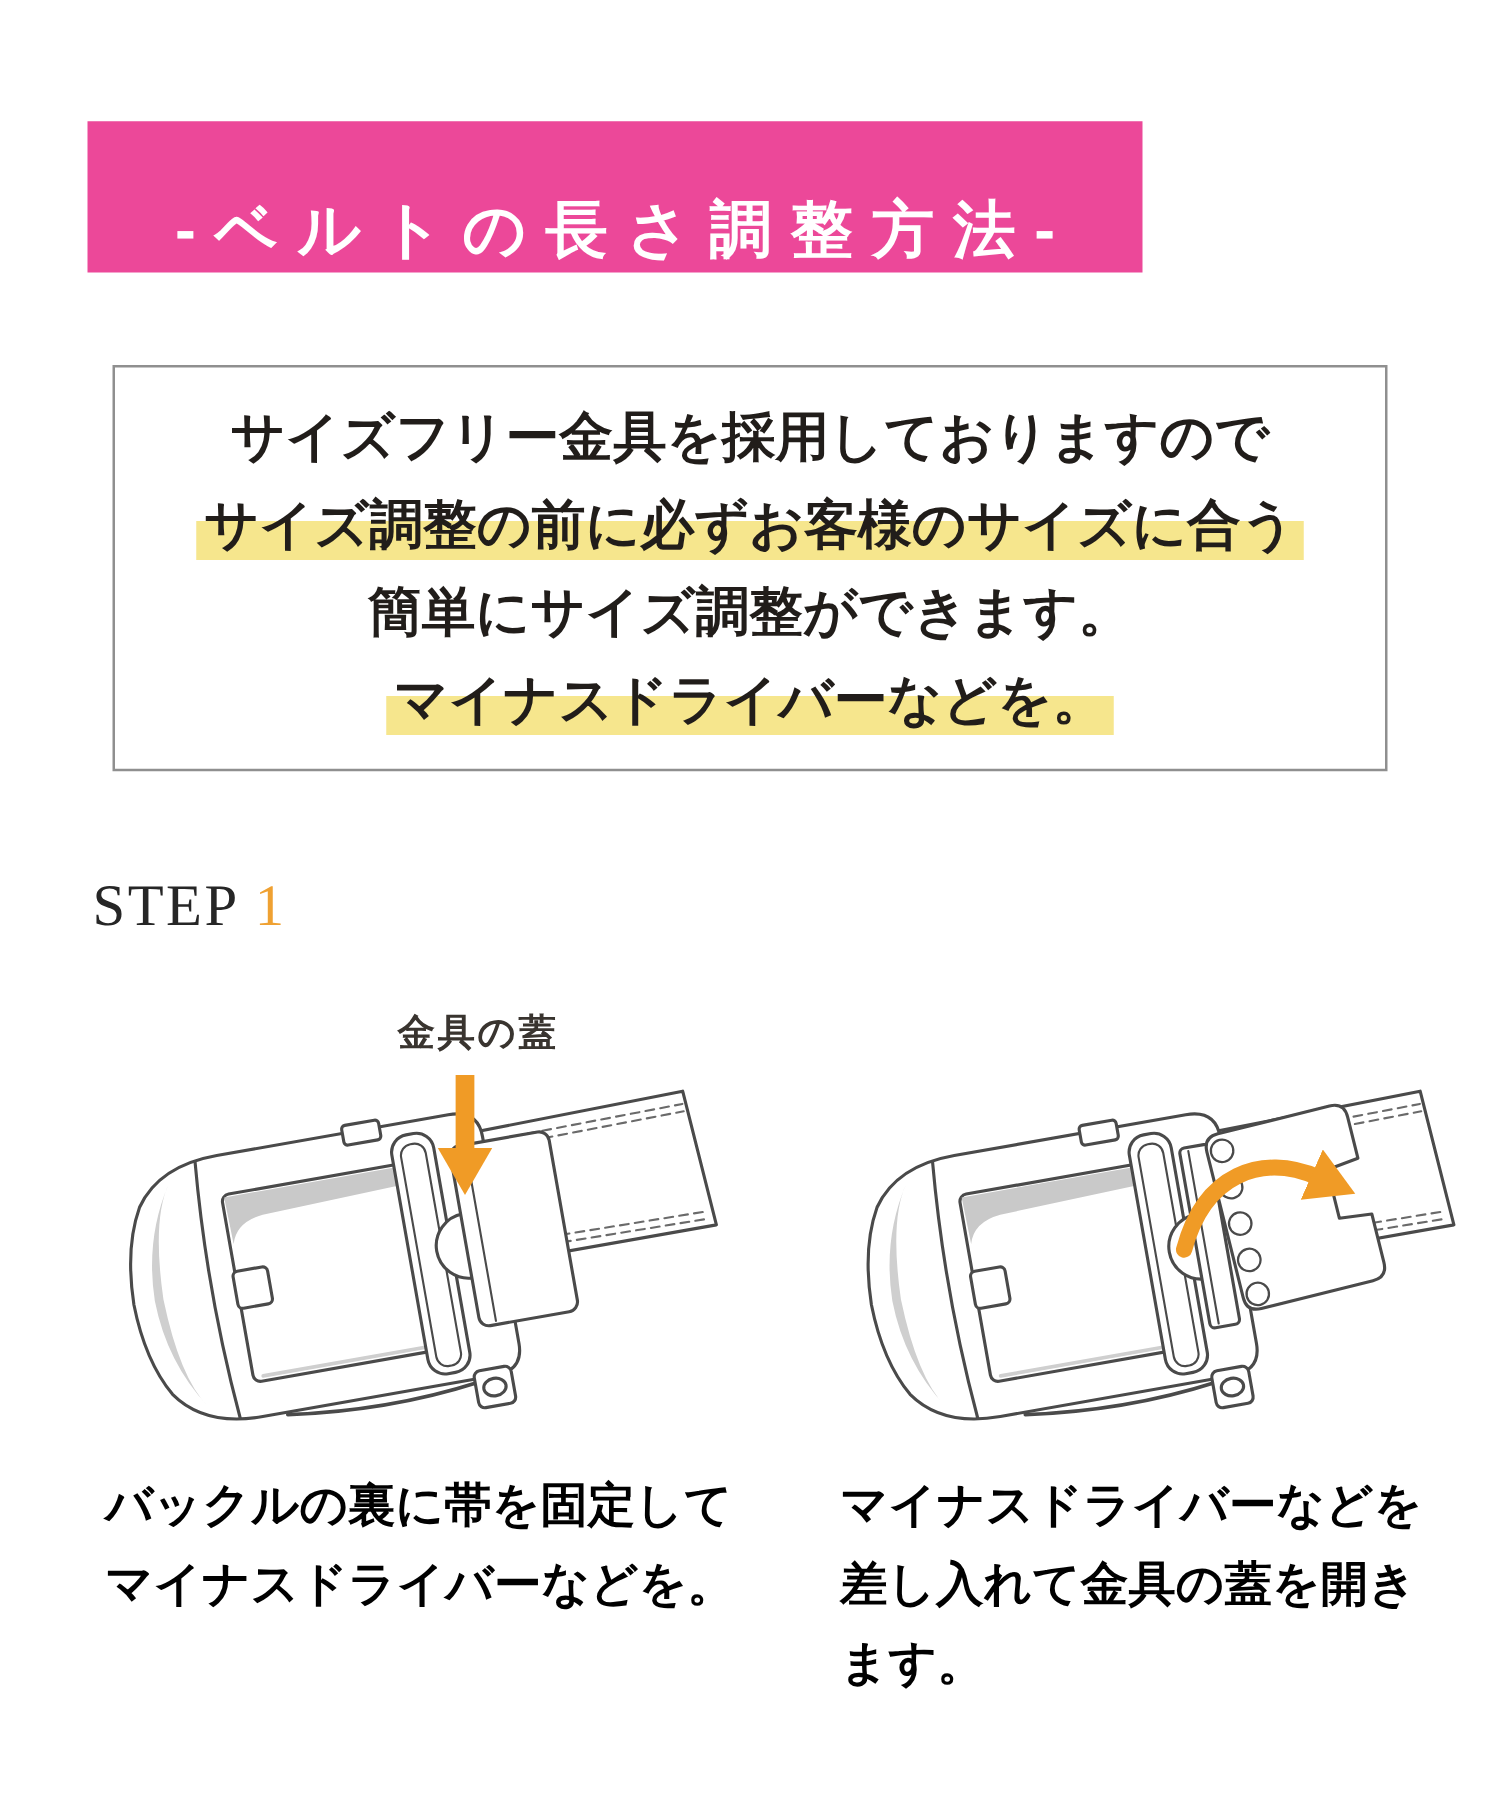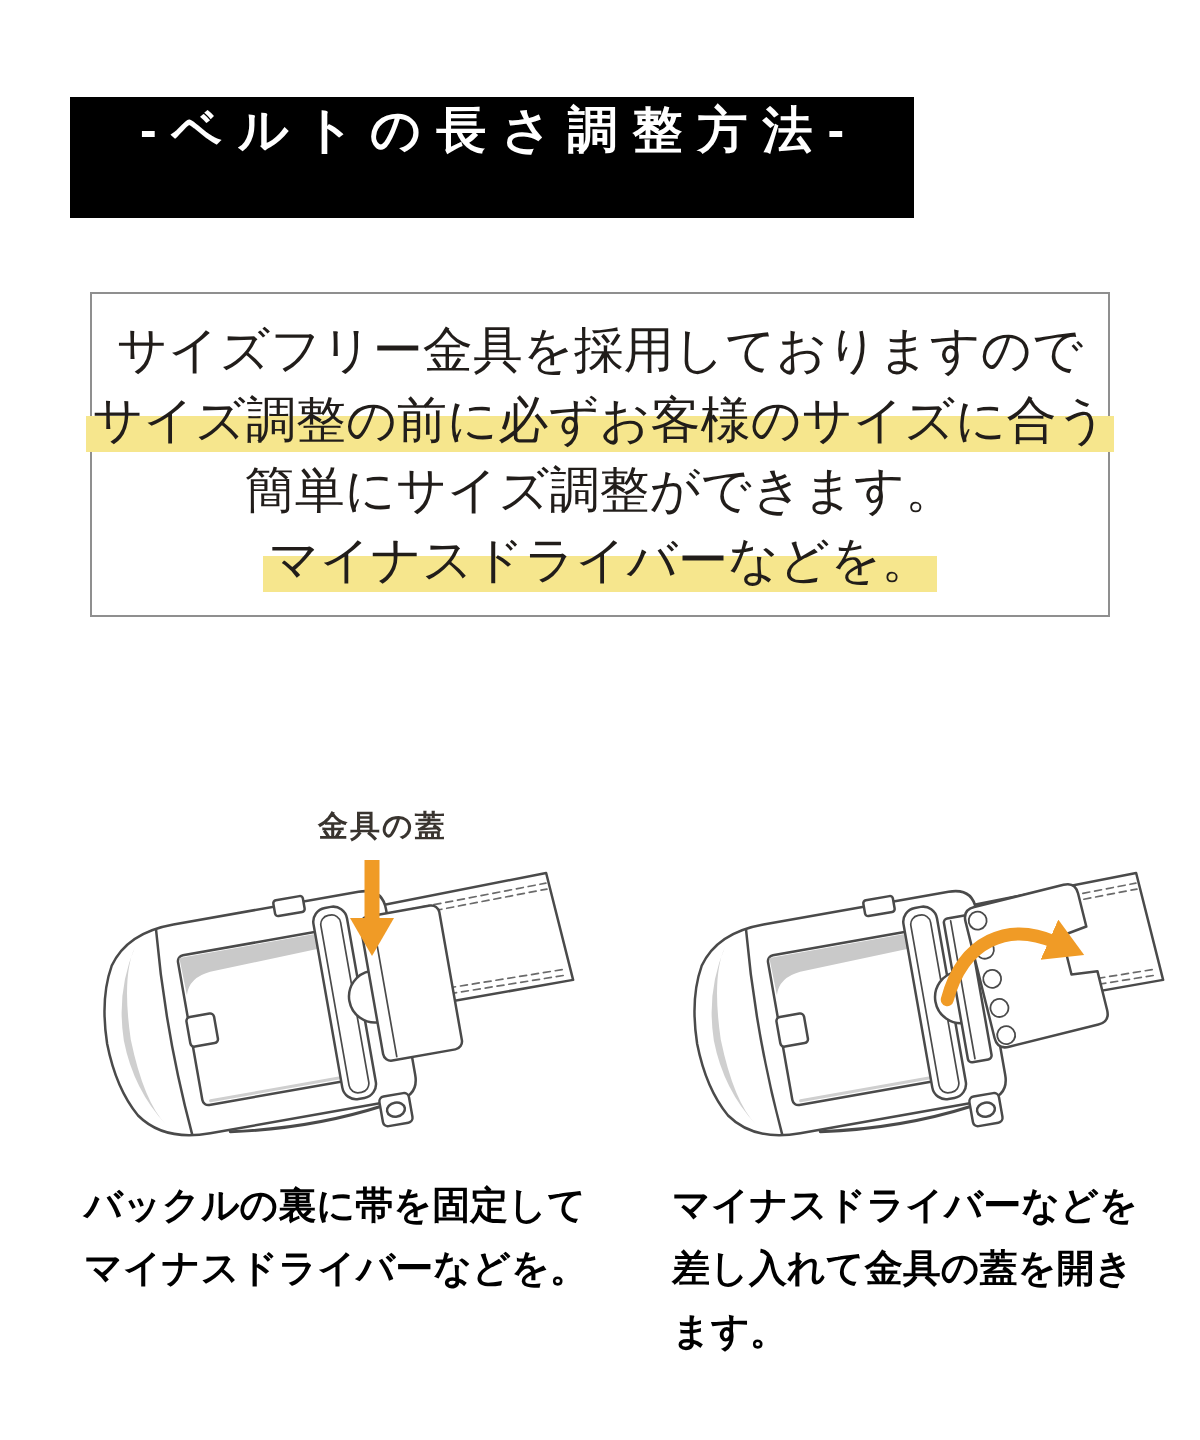--- a/index.html
+++ b/index.html
@@ -3,33 +3,33 @@
 <meta charset="utf-8">
 <style>
   * { margin:0; padding:0; box-sizing:border-box; }
   body { background:#ffffff; }
   .page {
     position:relative; width:1200px; height:1440px; background:#ffffff;
     font-family:"Liberation Sans", sans-serif; overflow:hidden; color:#211d1a;
   }
   .banner {
     position:absolute; left:70px; top:97px; width:844px; height:121px;
-    background:#000000; display:flex; align-items:flex-start; justify-content:center;
+    background:#ec4899; display:flex; align-items:flex-end; justify-content:center;
   }
   .banner span {
     color:#ffffff; font-size:50px; font-weight:bold;
     letter-spacing:15px; margin-right:-15px; white-space:nowrap;
   }
   .info-box {
     position:absolute; left:90px; top:292px; width:1020px; height:325px;
     border:2px solid #8f8f8f; display:flex; flex-direction:column;
     align-items:center; justify-content:center;
   }
   .info-line {
-    font-size:50px; font-weight:400; line-height:70px; color:#211d1a;
+    font-size:43px; font-weight:700; line-height:70px; color:#211d1a;
     white-space:nowrap;
   }
   .hl {
     background:linear-gradient(to bottom, rgba(246,230,141,0) 40%, #f6e68d 40%);
     padding:0 6px 4px 6px;
   }
   .step-title {
     position:absolute; top:700px; font-family:"Liberation Serif", serif;
     font-size:47px; line-height:50px; color:#262626; letter-spacing:2px;
   }
@@ -54,20 +54,23 @@
     <span>-ベルトの長さ調整方法-</span>
   </div>
 
   <div class="info-box">
     <div class="info-line">サイズフリー金具を採用しておりますので</div>
     <div class="info-line"><span class="hl">サイズ調整の前に必ずお客様のサイズに合う</span></div>
     <div class="info-line">簡単にサイズ調整ができます。</div>
     <div class="info-line"><span class="hl">マイナスドライバーなどを。</span></div>
   </div>
 
+  <div class="step-title" style="left:74px;">
+    <span>STEP</span><span class="num">1</span>
+  </div>
 
   <div class="fig-label">金具の蓋</div>
 
   <div class="fig" style="left:60px; top:858px;">
     <svg viewBox="0 0 520 300" width="520" height="300">
       <defs>
         <marker id="ah1" markerUnits="userSpaceOnUse" markerWidth="46" markerHeight="46" refX="6" refY="22" orient="auto">
           <path d="M0,0 L38,22 L0,44 Z" fill="#f09b26"></path>
         </marker>
       </defs>

